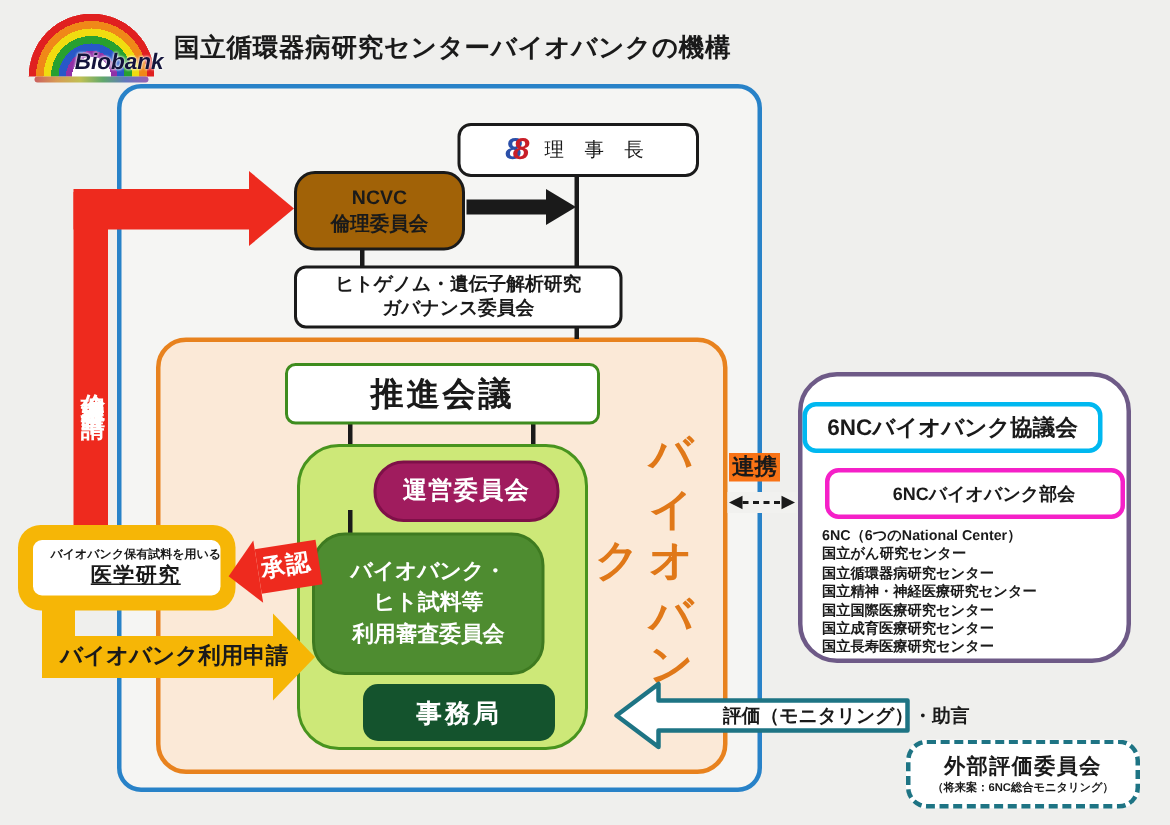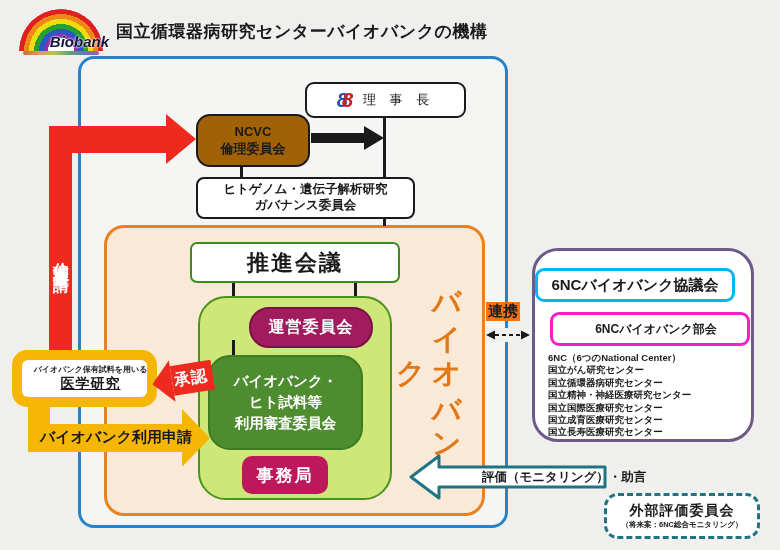--- a/index.html
+++ b/index.html
@@ -113,22 +113,22 @@
     color:#fff; font-size:16px; font-weight:bold; letter-spacing:1px; z-index:5;
   }
   .line-mid { left:232px; top:340px; width:3px; height:16px; background:#1a1a1a; z-index:4; }
   .review-box {
     left:208px; top:355px; width:155px; height:95px;
     background:#4e8c30; border:2px solid #3e7a20; border-radius:22px;
     display:flex; flex-direction:column; align-items:center; justify-content:center;
     color:#fff; font-size:14.5px; font-weight:bold; line-height:1.45; z-index:5; text-align:center;
   }
   .secretariat-box {
-    left:242px; top:456px; width:86px; height:38px;
-    background:#be185d; border-radius:10px;
+    left:242px; top:456px; width:128px; height:38px;
+    background:#14532d; border-radius:10px;
     display:flex; align-items:center; justify-content:center;
     color:#fff; font-size:17px; font-weight:bold; letter-spacing:2px; z-index:5;
   }
 
   
   .medical-box {
     left:12px; top:350px; width:145px; height:57px;
     background:#f6b606; border-radius:15px; z-index:6;
   }
   .medical-inner {

